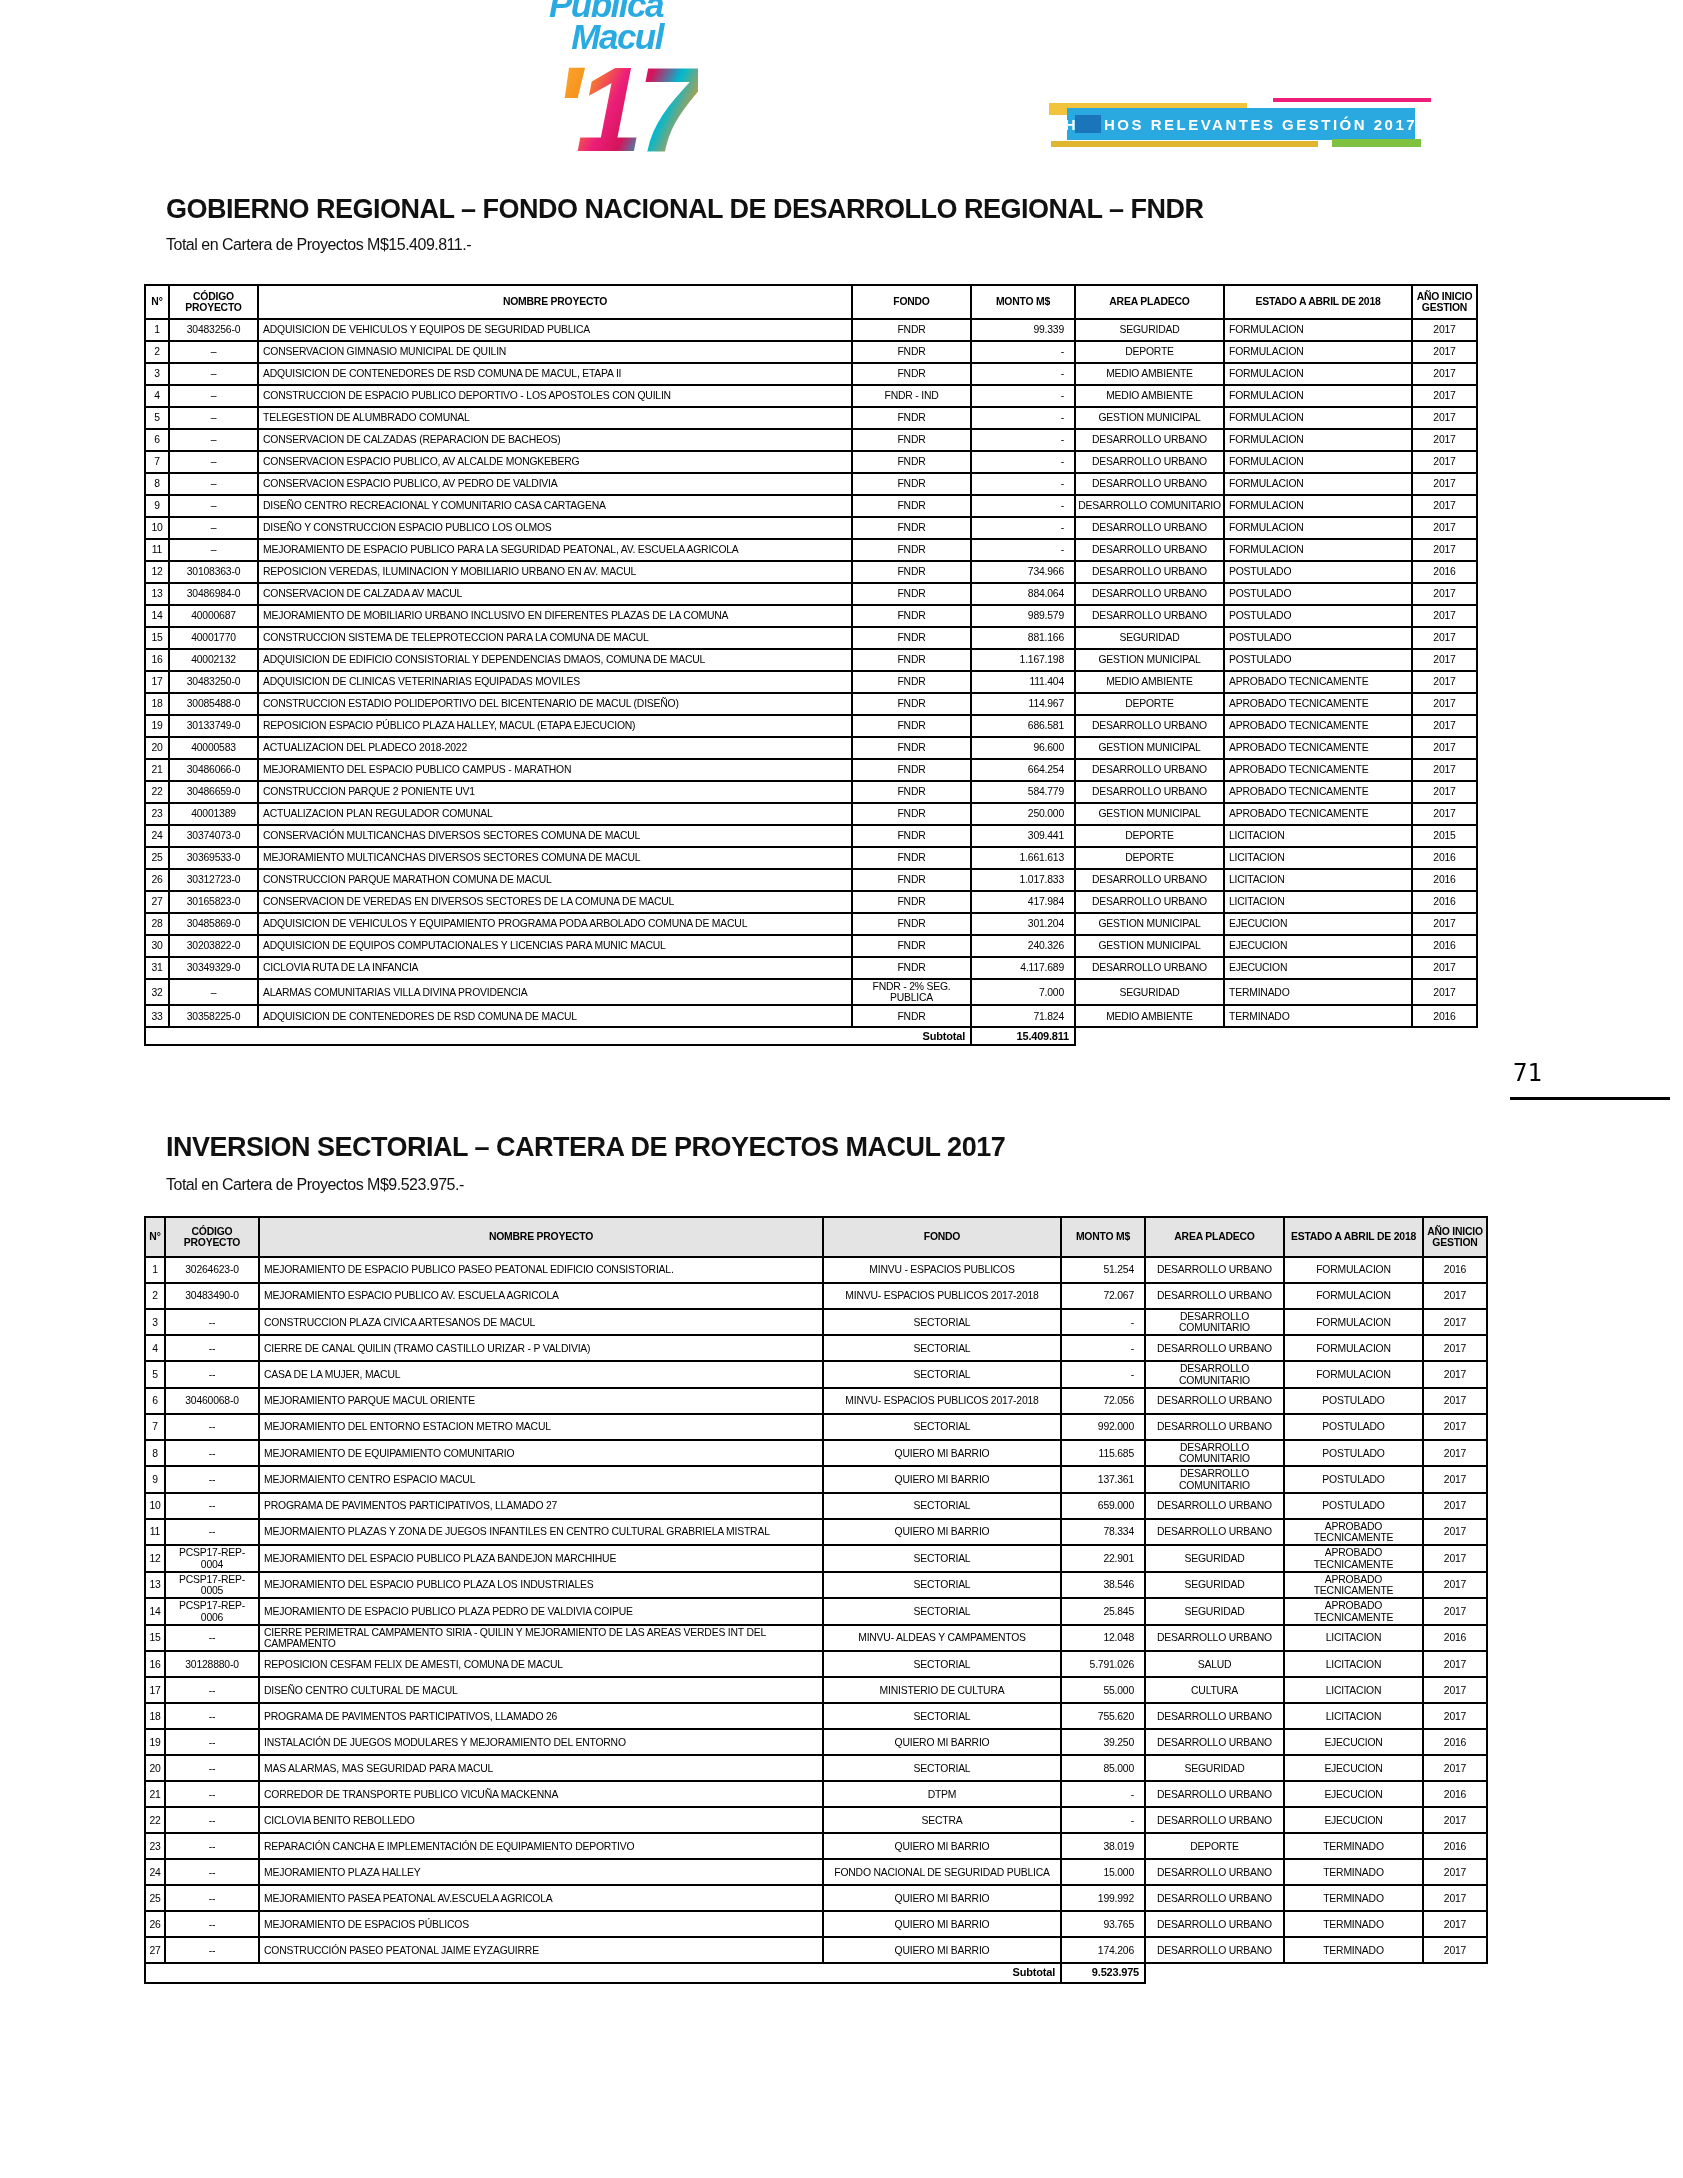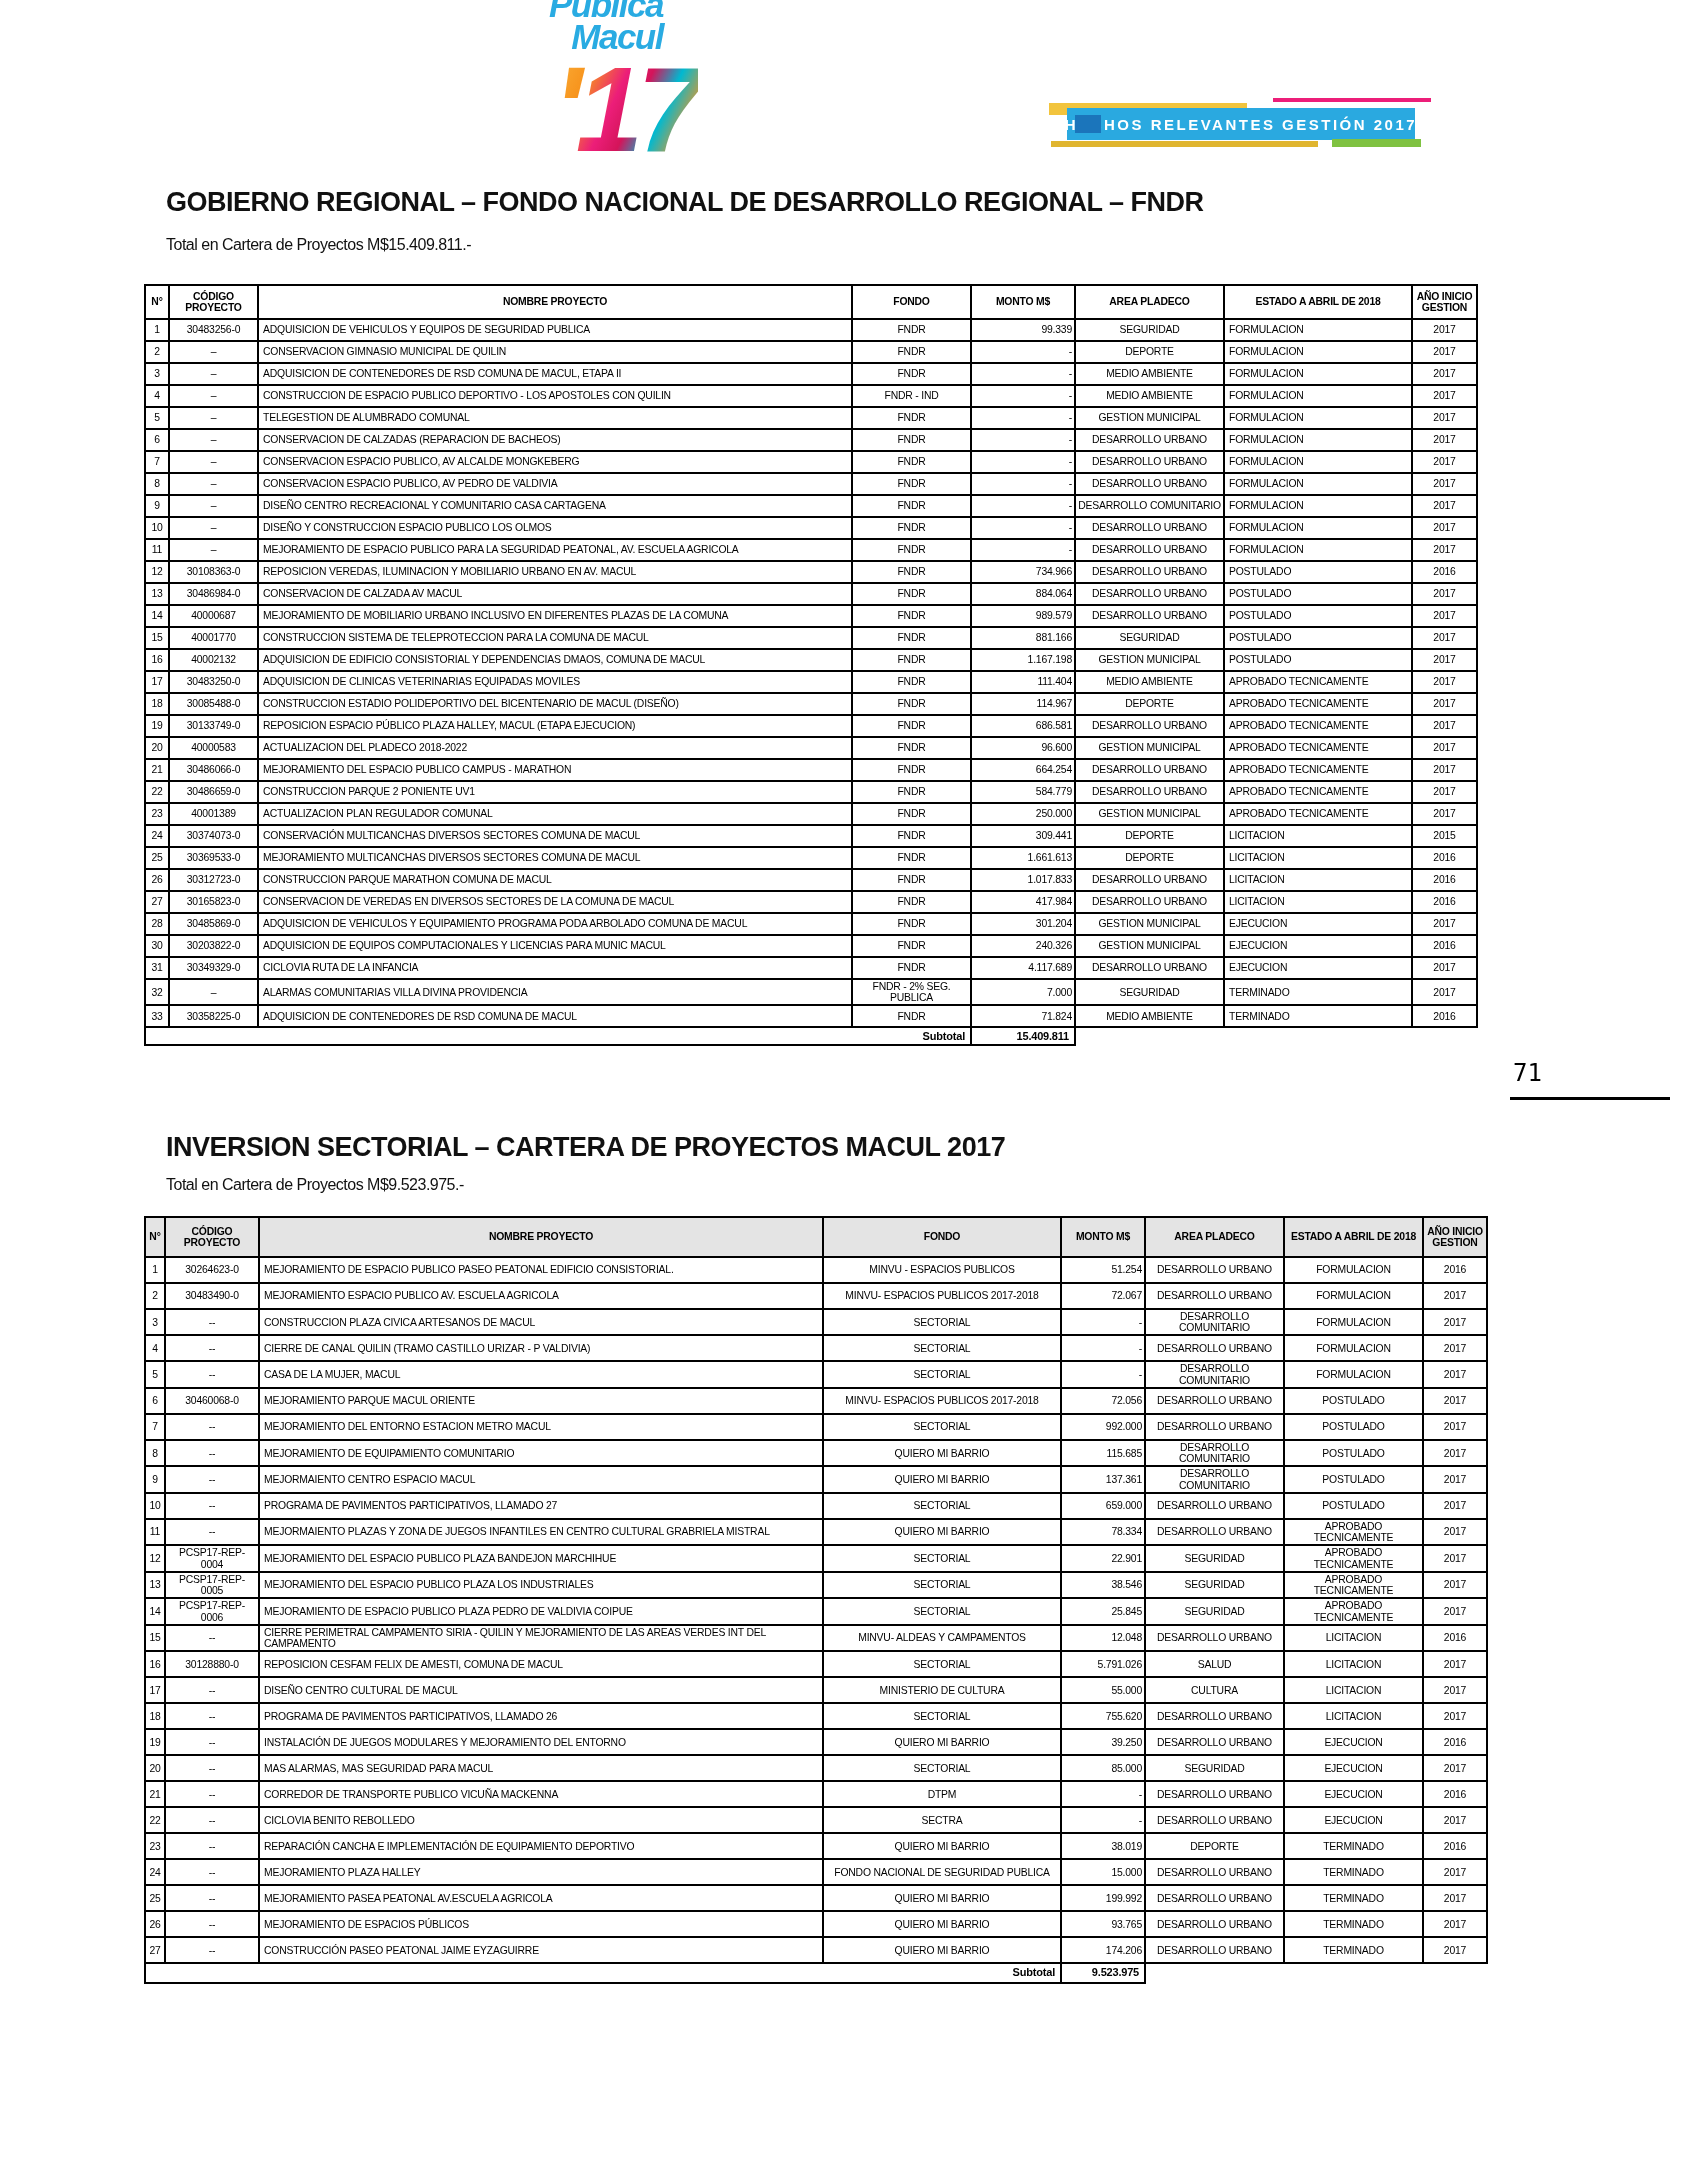--- a/index.html
+++ b/index.html
@@ -34,41 +34,41 @@
   .banner-bar::before { content:""; position:absolute; left:8px; top:7px; width:26px; height:18px; background:#1b75bb; }
   .banner-bar span { color:#fff; font-weight:bold; font-size:15px; letter-spacing:2.5px; white-space:nowrap; }
   .banner-yellow-bottom { position:absolute; left:4px; top:50px; width:267px; height:6px; background:#e0b52f; }
   .banner-green { position:absolute; right:14px; top:48px; width:89px; height:8px; background:#7fc241; }
 
   
   .sec-title { position:absolute; left:166px; font-weight:bold; font-size:27px;
                letter-spacing:-0.5px; white-space:nowrap; color:#111; }
   .sec-sub   { position:absolute; left:166px; font-size:16px; letter-spacing:-0.5px;
                white-space:nowrap; color:#111; }
-  #title1 { top:187px; } #sub1 { top:236px; }
+  #title1 { top:194px; } #sub1 { top:236px; }
   #title2 { top:1132px; } #sub2 { top:1176px; }
 
   
   .pageno { position:absolute; left:1513px; top:1059px; font-size:24px; font-family:"DejaVu Sans Mono", monospace; }
   .pageno-line { position:absolute; left:1510px; top:1097px; width:160px; height:3px; background:#000; }
 
   
   table { border-collapse:collapse; table-layout:fixed; position:absolute; left:144px; background:#fff; }
   #tbl1 { top:284px;  width:1332px; }
   #tbl2 { top:1216px; width:1341px; }
   th, td { border:2px solid #000; font-size:10.4px; line-height:1.08; overflow:hidden;
            padding:1px 2px; text-align:center; vertical-align:middle;
            letter-spacing:-0.2px; word-wrap:break-word; }
   th { font-weight:bold; font-size:10.4px; }
   #tbl1 td { height:22px; }
   #tbl1 th { height:34px; }
   #tbl2 td { height:26px; }
   #tbl2 th { height:40px; background:#e4e4e4; }
   td.a-l { text-align:left; padding-left:4px; }
-  td.a-r { text-align:right; padding-right:2px; }
+  td.a-r { text-align:right; padding-right:10px; }
   td.subtotal-label { text-align:right; font-weight:bold; padding-right:5px; font-size:11px;margin-top:7px; }
   td.subtotal-value { text-align:right; font-weight:bold; padding-right:5px; font-size:11px; }
   #tbl1 tr.subtotal td { height:18px; }
   #tbl2 tr.subtotal td { height:20px; }
   td.noborder { border:none; background:transparent; }
 </style>
 </head>
 <body>
 
 <div class="page">

